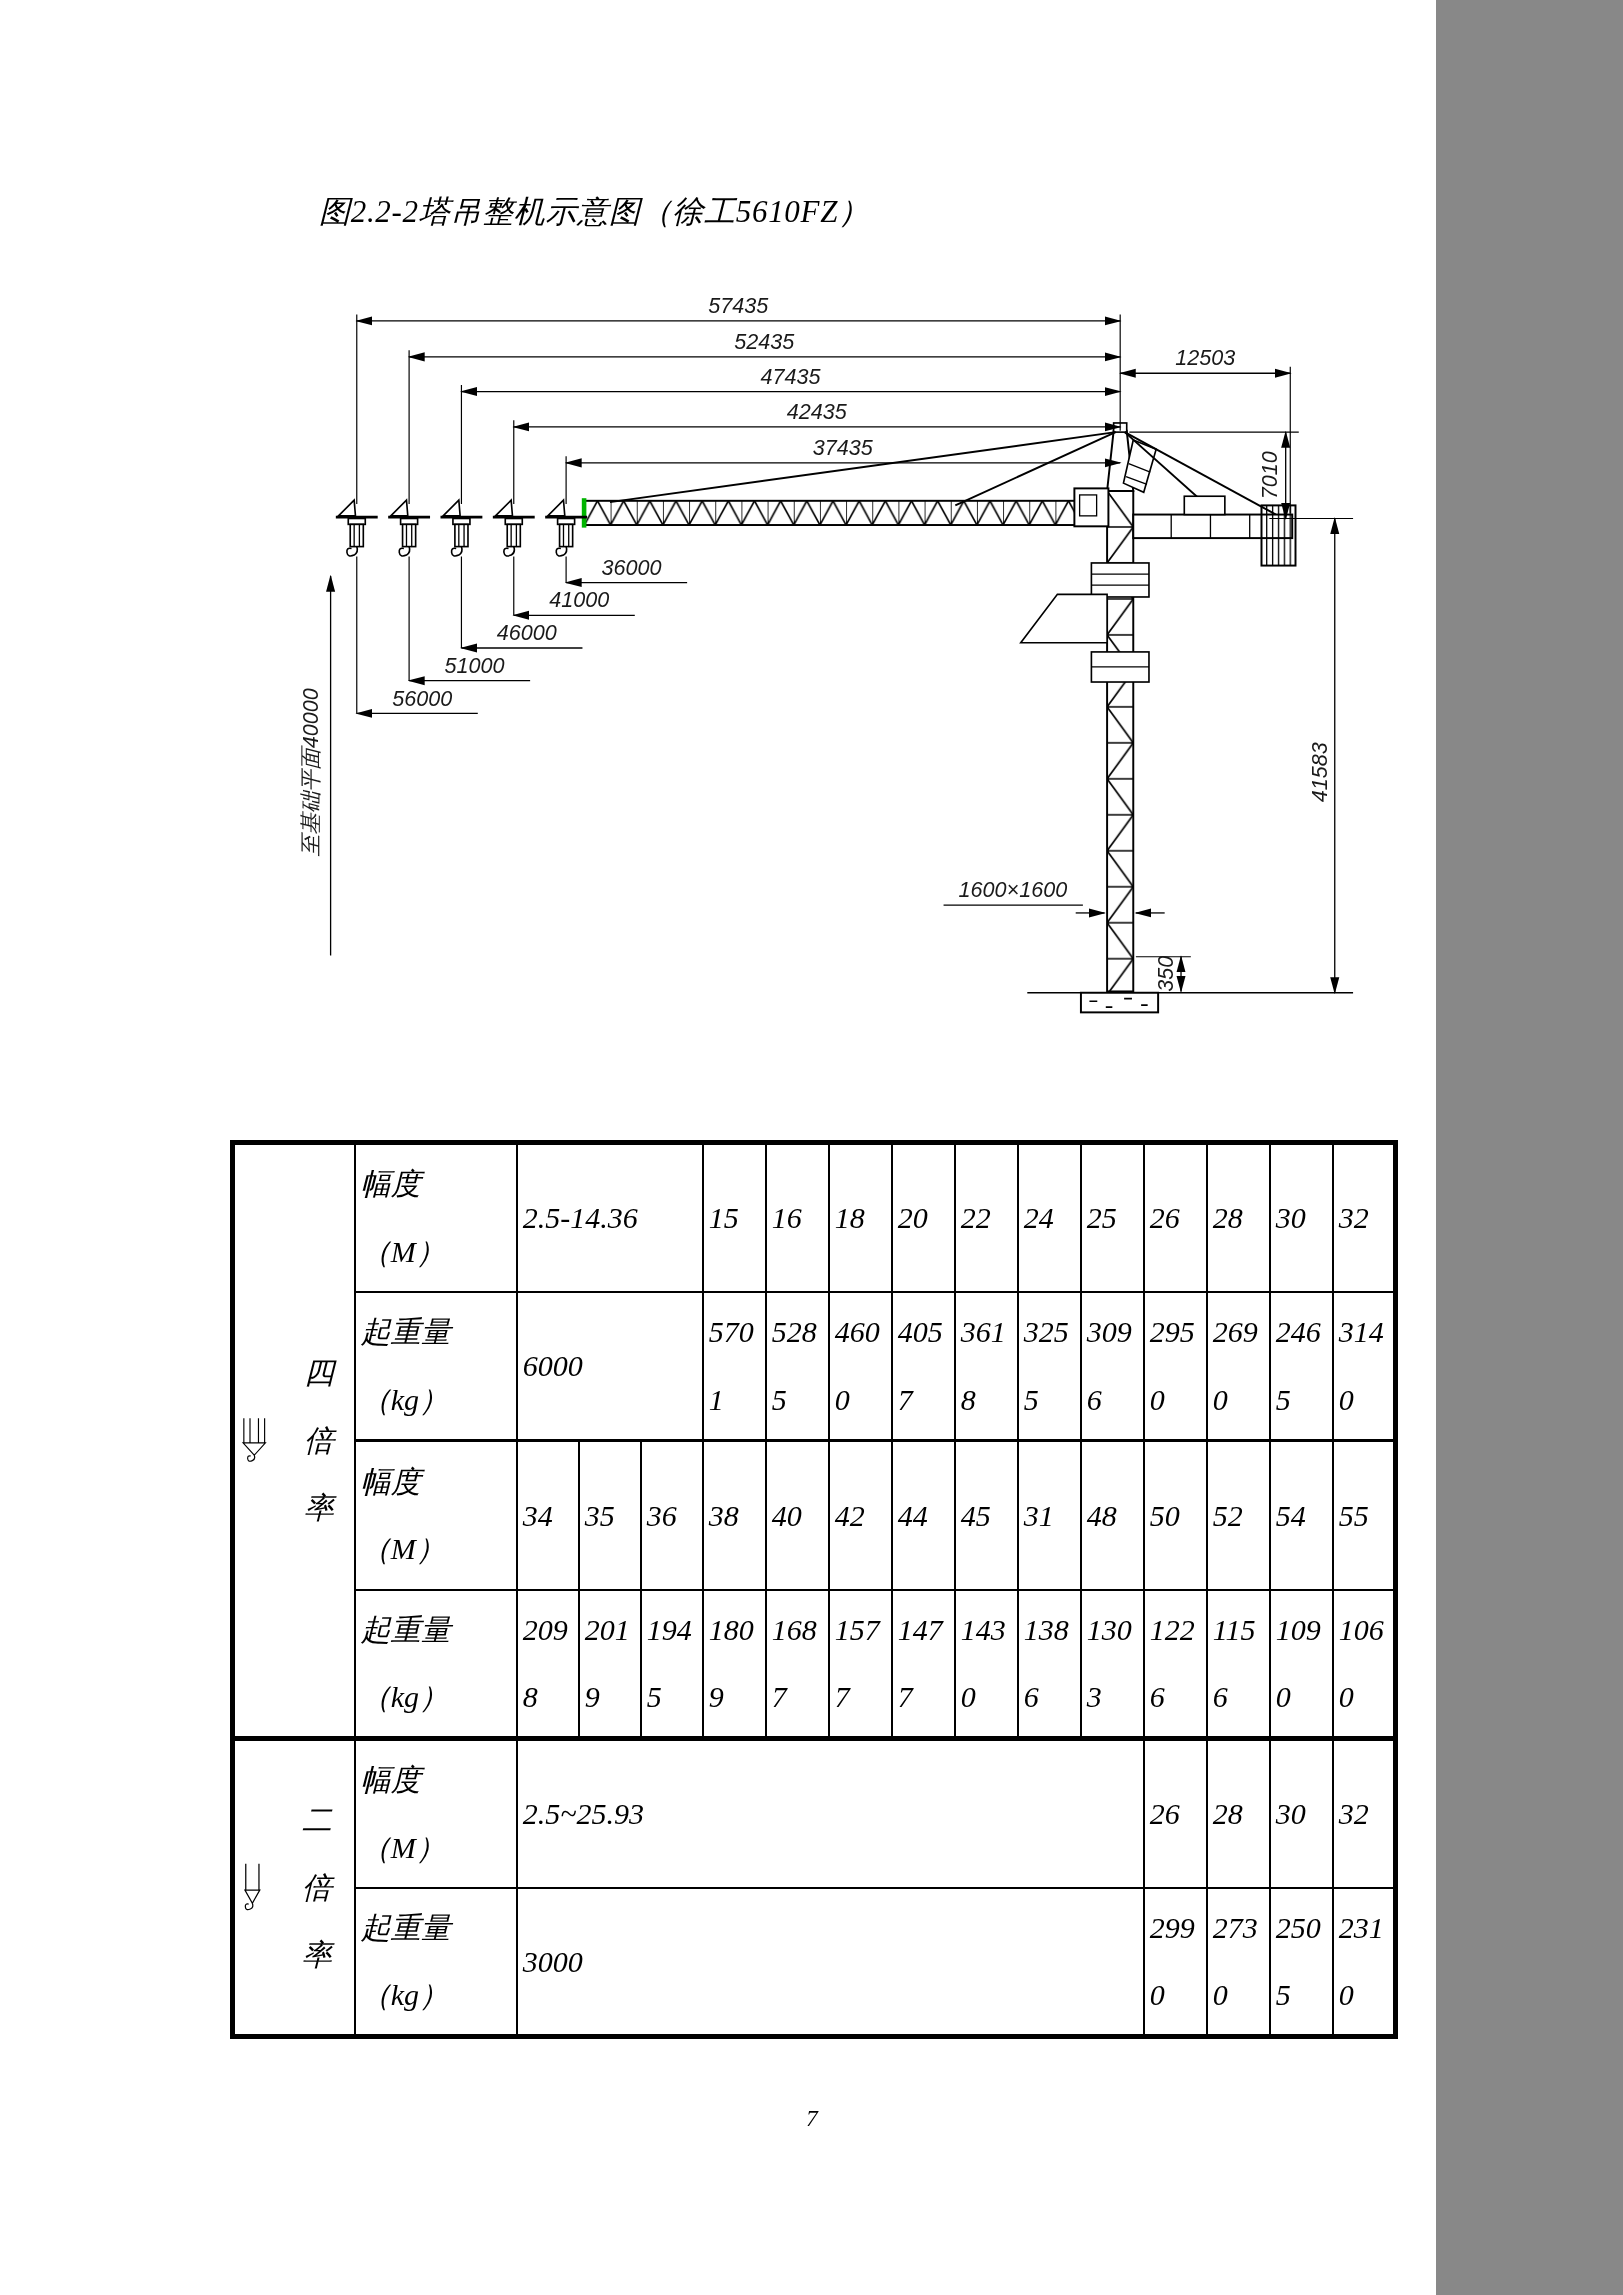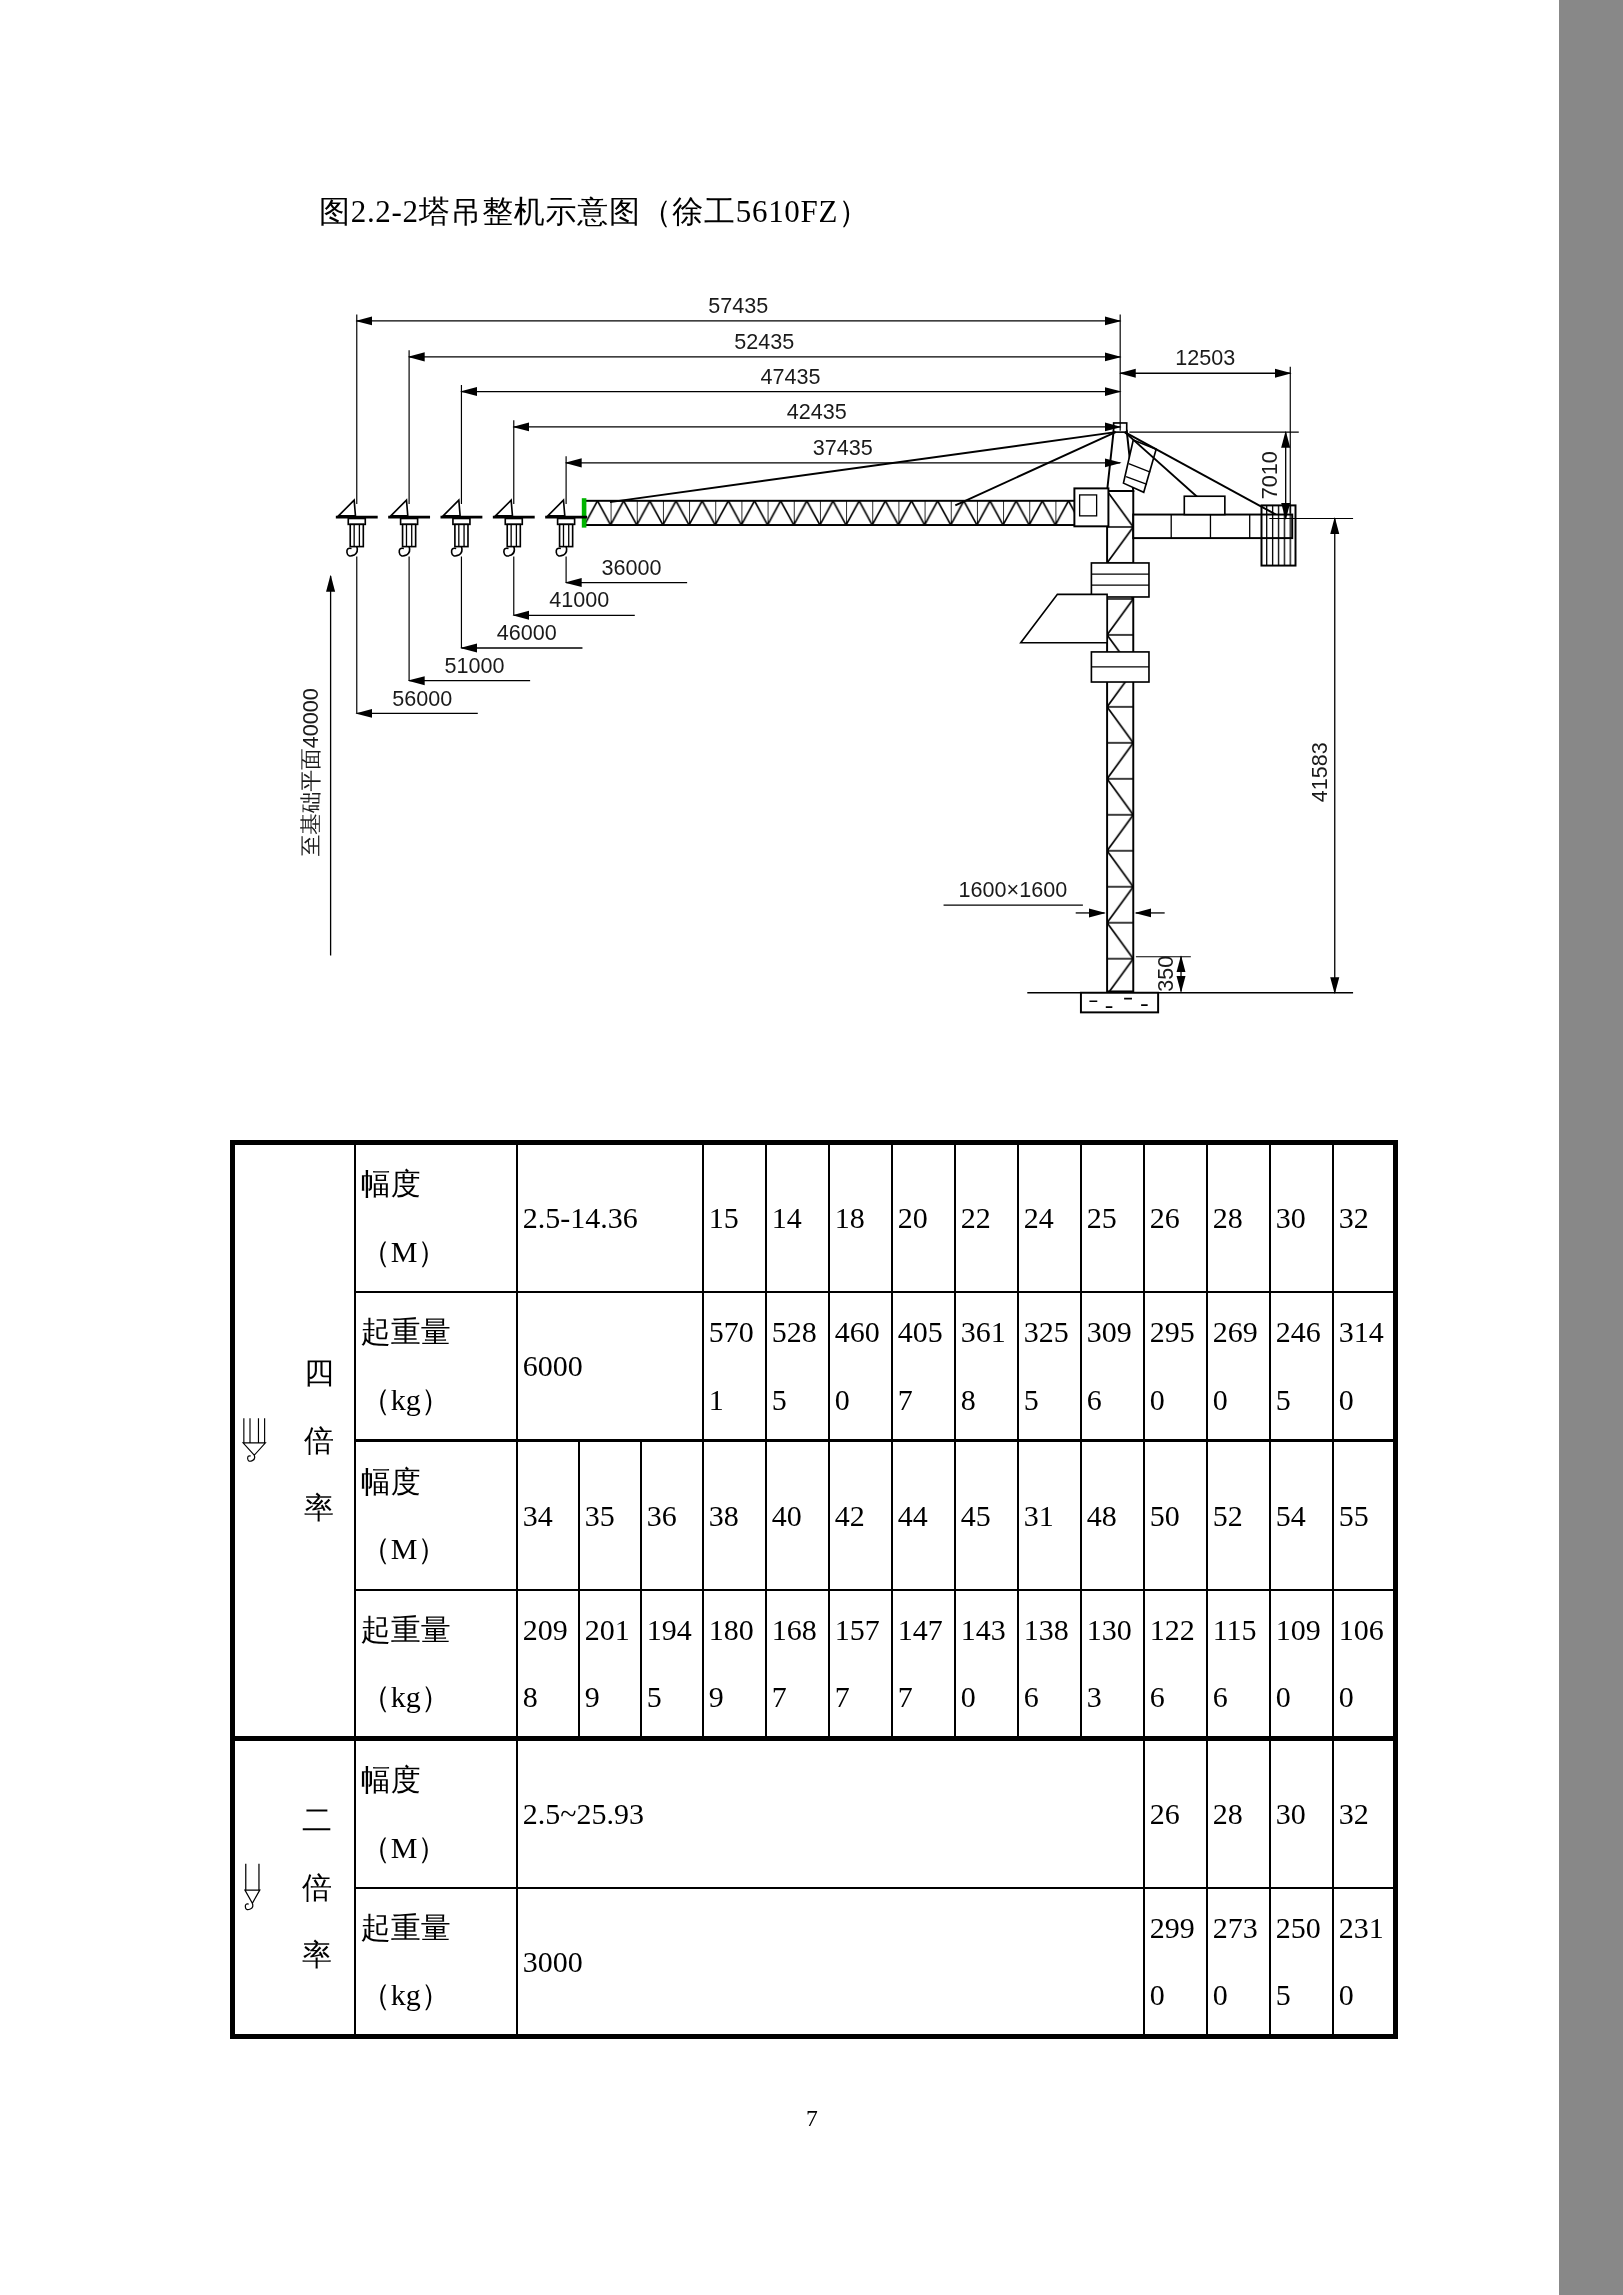--- a/index.html
+++ b/index.html
@@ -1,22 +1,23 @@
 <!DOCTYPE html>
 <html style="font-size:10.5px"><head>
 <meta charset="utf-8">
 <style>
   html,body{margin:0;padding:0;background:#888;}
   .page{
     position:relative;
-    width:1559px;height:2295px;
+    width:1436px;height:2295px;
     background:#ffffff;
     font-family:"Liberation Serif", serif;
     color:#000;
     overflow:hidden;
+    font-style:italic;
   }
   .fig-title{
     position:absolute;left:319px;top:191px;
     font-size:31px;font-weight:normal;margin:0;letter-spacing:0.7px;
   }
   .crane{position:absolute;left:275px;top:275px;width:1099px;height:746px;}
   .crane text{font-family:"Liberation Sans", sans-serif;font-size:33px;fill:#1a1a1a;}
   .sec-heading{
     position:absolute;left:321px;top:1039px;
     font-size:31px;letter-spacing:0.7px;
@@ -212,21 +213,21 @@
           </svg>
           <div>四倍率</div>
         </div>
       </td>
       <td class="lab">
         <div>幅度</div>
         <div>（M）</div>
       </td>
       <td colspan="3">2.5-14.36</td>
       <td>15</td>
-      <td>14</td>
+      <td>16</td>
       <td>18</td>
       <td>20</td>
       <td>22</td>
       <td>24</td>
       <td>25</td>
       <td>26</td>
       <td>28</td>
       <td>30</td>
       <td>32</td>
     </tr>

